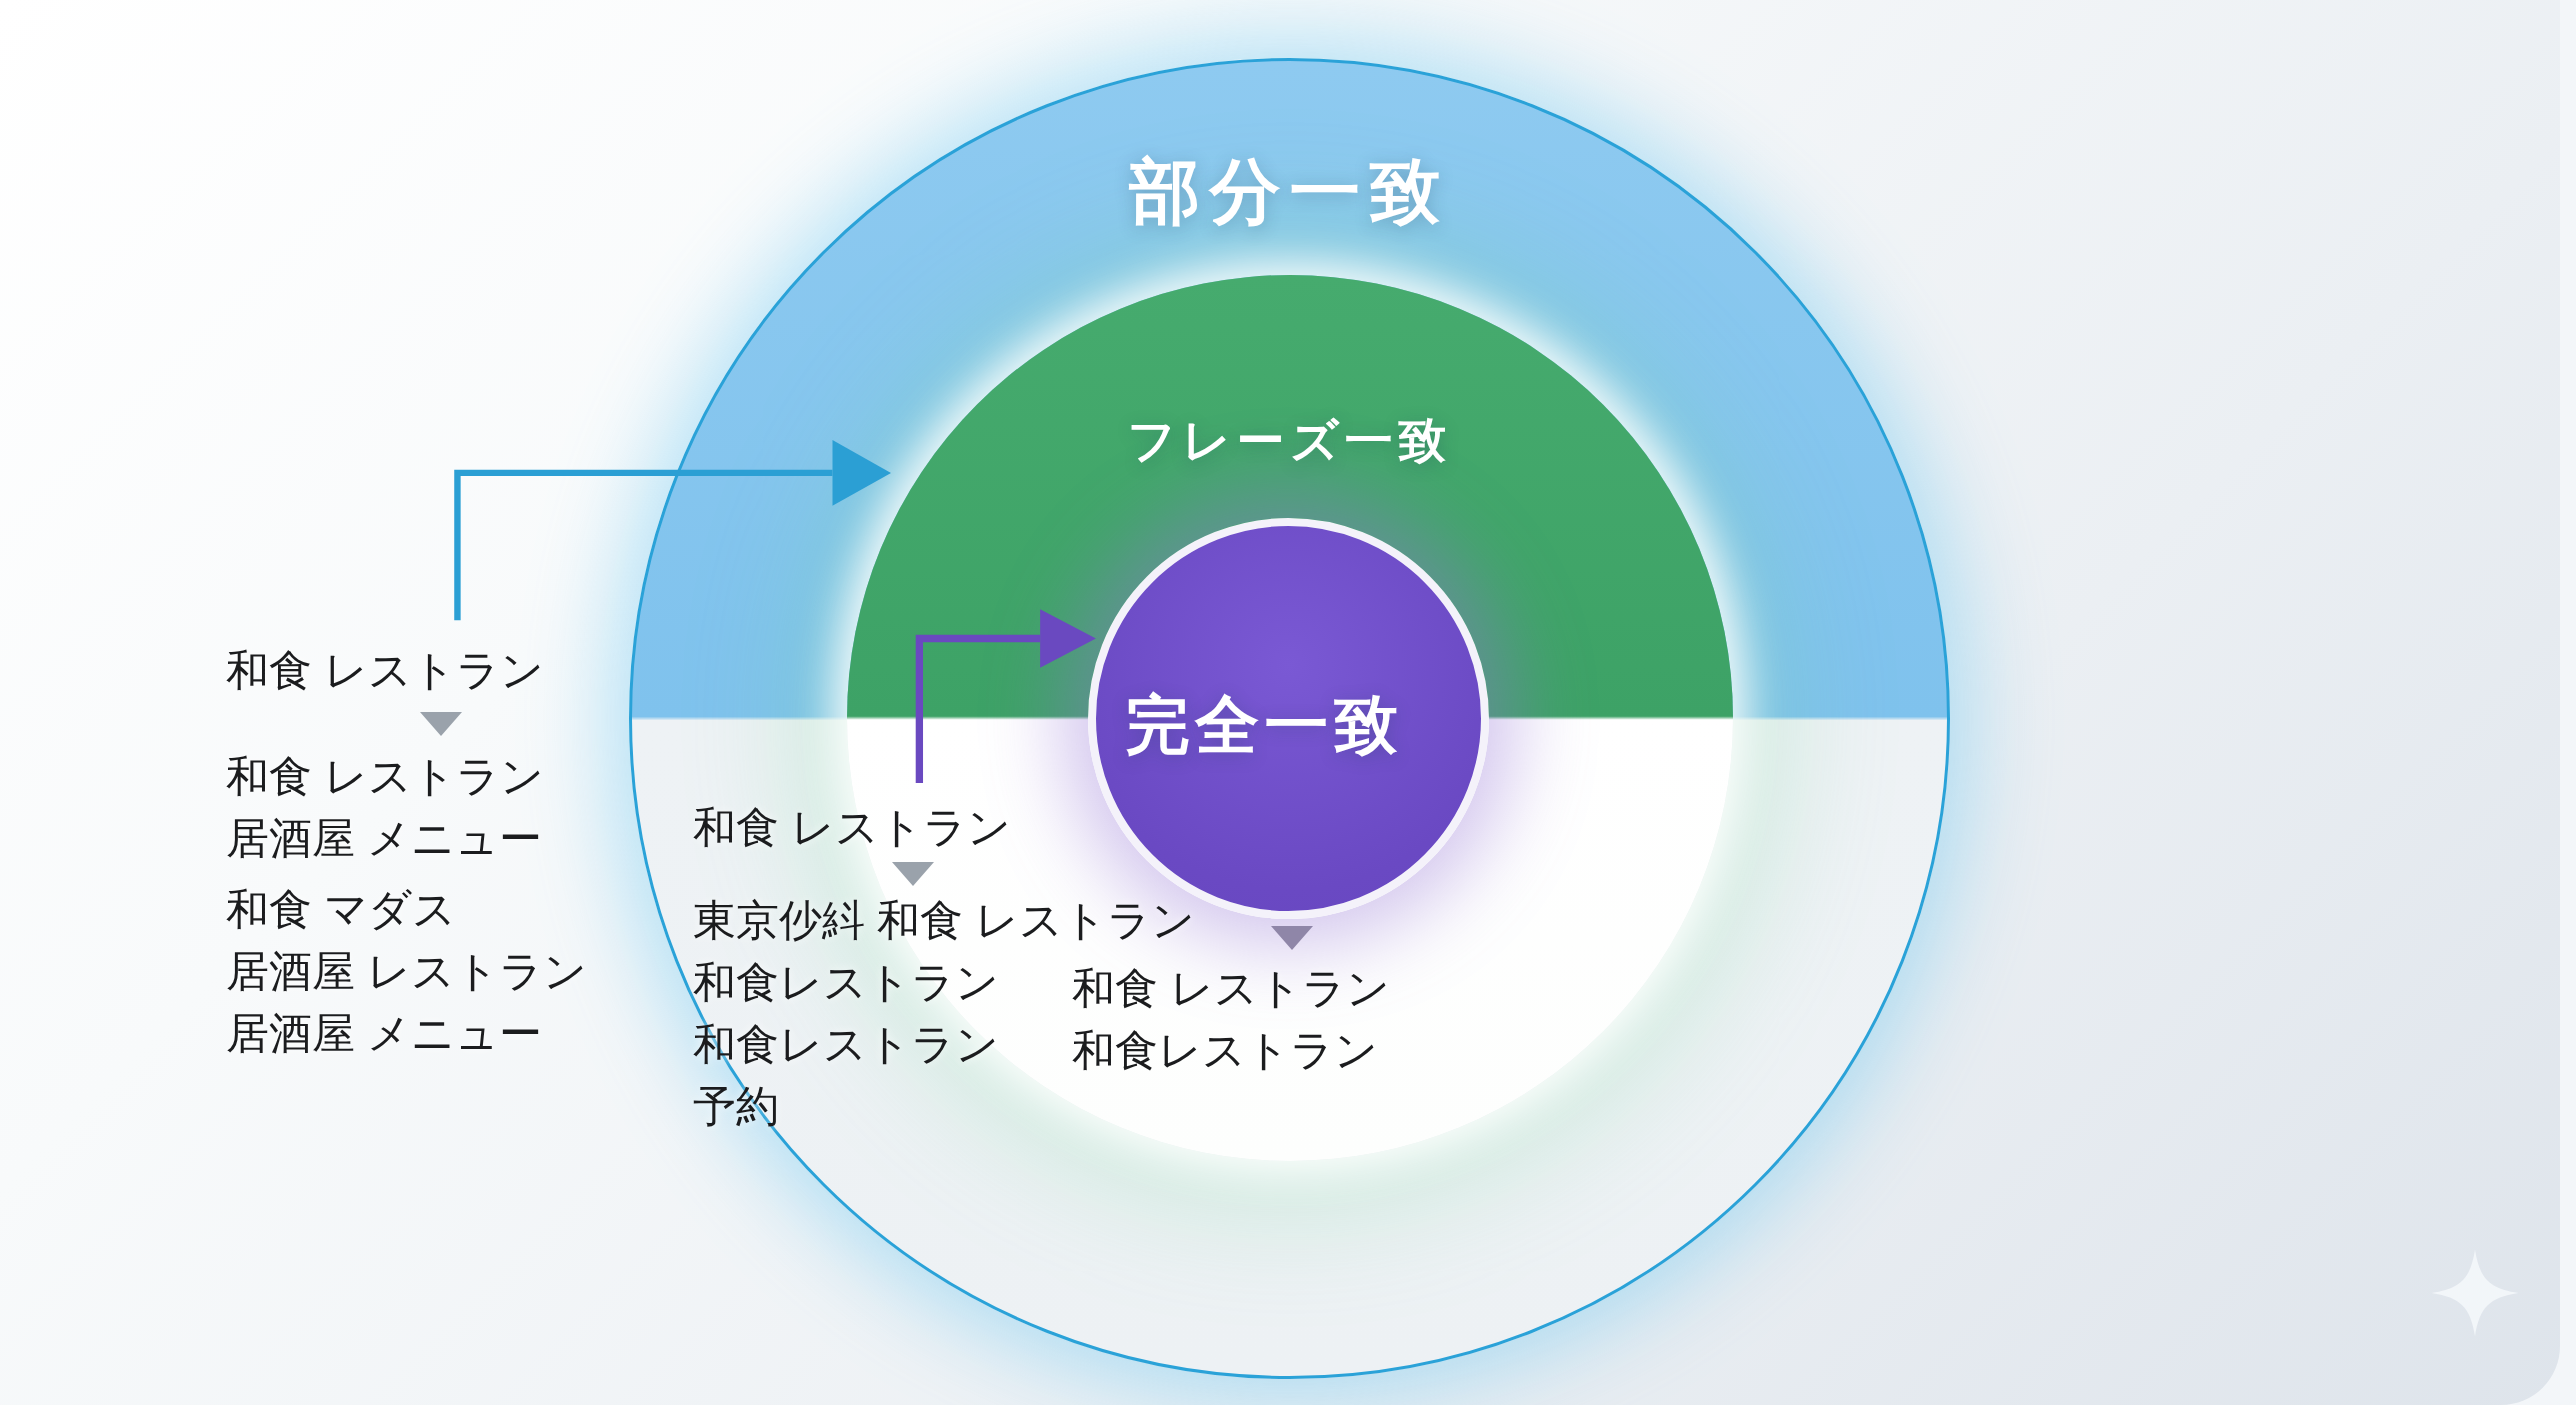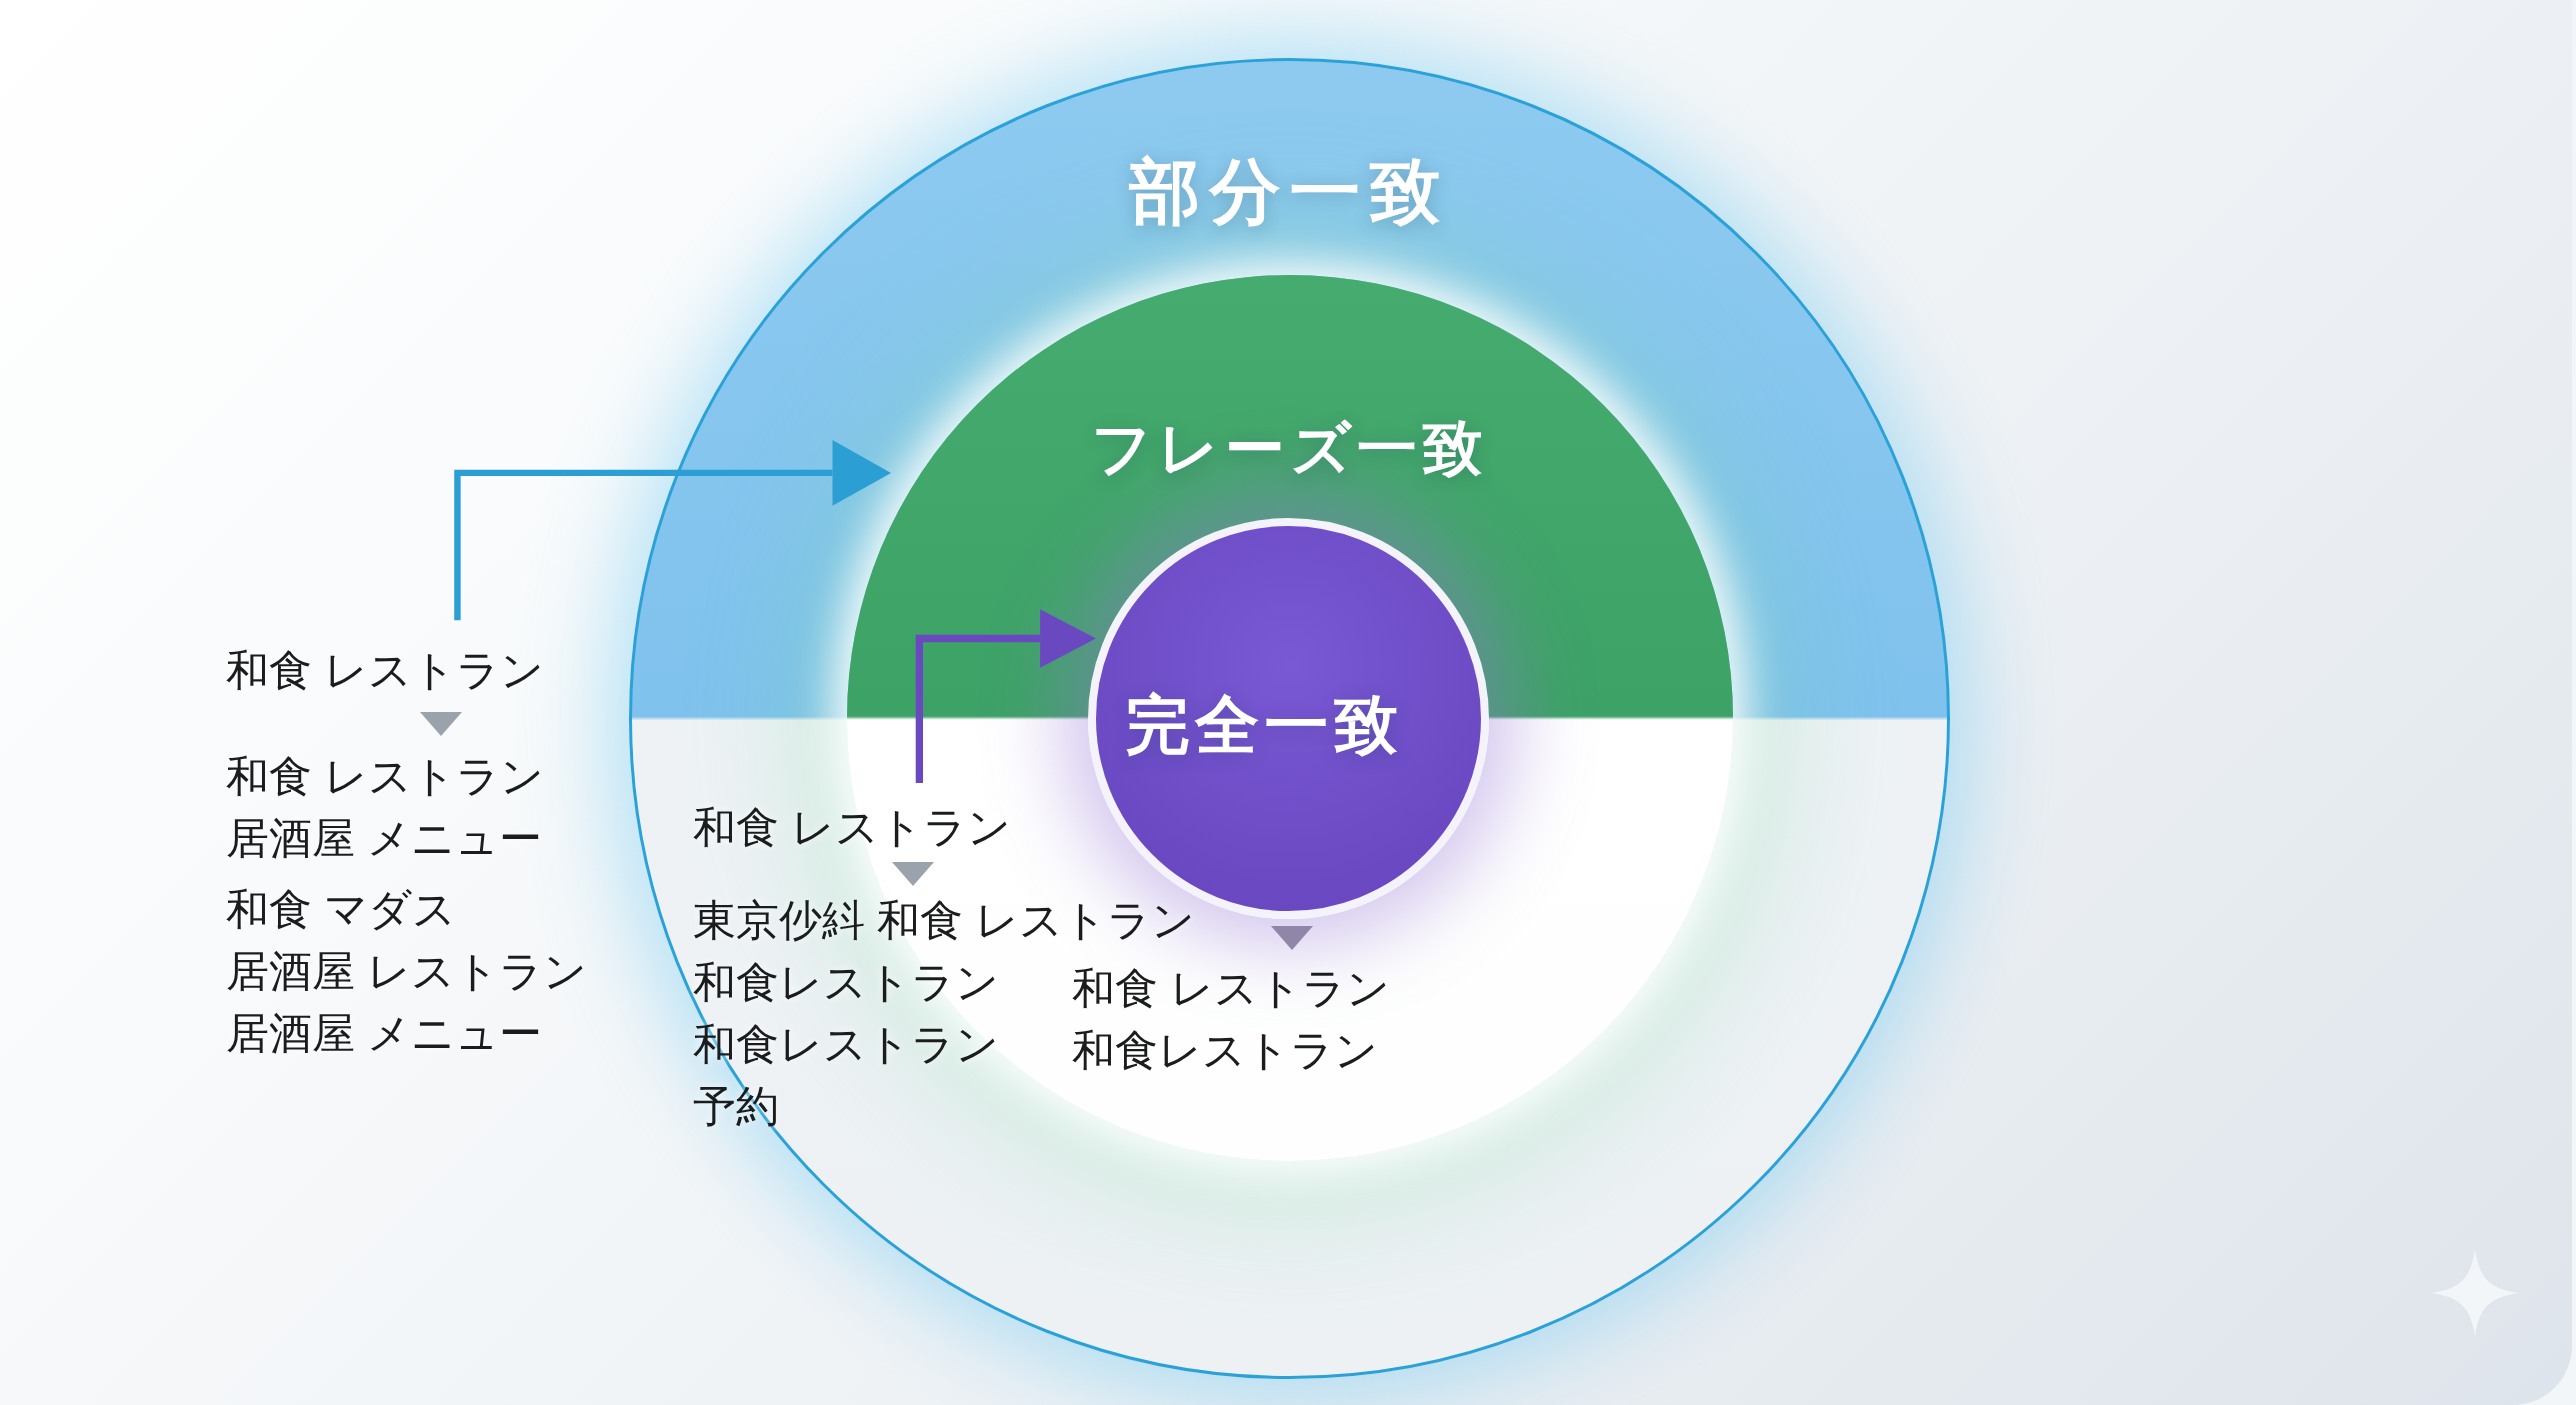--- a/index.html
+++ b/index.html
@@ -1,21 +1,20 @@
 <!DOCTYPE html>
 <html style="font-size:14.6px"><head>
 <meta charset="utf-8">
 <style>
   html,body{margin:0;padding:0;background:#f3f6f9;}
   #canvas{
     position:relative;width:2560px;height:1405px;overflow:hidden;
     font-family:"Liberation Sans","DejaVu Sans",sans-serif;
     background:linear-gradient(135deg,#ffffff 0%,#f8fafb 30%,#ebeff3 68%,#dee4eb 100%);
     border-radius:0 0 59px 0;
-    padding-left:12px;
   }
   .circle{position:absolute;border-radius:50%;box-sizing:border-box;}
   .outer-circle{
     left:629px;top:58px;width:1321px;height:1321px;
     background:linear-gradient(to bottom,#8ecaf0 0%,#7fc2ed 49.85%,#eef2f5 50.15%,#edf1f4 100%);
     border:3.7px solid #2aa2d8;
     box-shadow:0 0 87px 18.3px rgba(95,195,240,.45);
   }
   .middle-circle{
     left:847px;top:275px;width:886px;height:886px;
@@ -26,21 +25,21 @@
     left:1088px;top:518px;width:401px;height:401px;
     background:radial-gradient(circle at 50% 36%,#7a59d4 0%,#6a49c3 72%,#6647bf 100%);
     border:8.2px solid #f4f2fa;
     box-shadow:0 0 78px 27.4px rgba(150,120,215,.42);
   }
   .ring-label{
     position:absolute;color:#ffffff;font-weight:bold;text-align:center;
     text-shadow:0 2.7px 16.5px rgba(30,60,90,.28);white-space:nowrap;
   }
   .label-broad {left:629px;width:1321px;top:145px;font-size:71px;letter-spacing:9.1px;}
-  .label-phrase{left:629px;width:1321px;top:409px;font-size:60px;letter-spacing:5.5px;text-align:center;}
+  .label-phrase{left:629px;width:1321px;top:409px;font-size:48px;letter-spacing:5.5px;text-align:center;}
   .label-exact {left:1064px;width:401px;top:682px;font-size:64px;letter-spacing:5.5px;}
   .kw-list{position:absolute;color:#1b1c1e;font-size:43px;font-weight:500;}
   .kw-list .q,.kw-list .m{line-height:62px;white-space:nowrap;text-shadow:0 0 9.1px rgba(255,255,255,.9);}
   .left-list{left:226px;top:639px;width:430px;}
   .mid-list{left:693px;top:796px;width:439px;}
   .bottom-list{left:1072px;top:926px;width:439px;}
   .tri{width:0;height:0;border-left:21px solid transparent;border-right:21px solid transparent;
        border-top:24px solid #9aa2ab;margin:11px auto 9.1px;}
   .mid-list .tri{margin:3.7px auto 3.7px;}
   .bottom-list .tri{margin:0 auto 7.3px;border-top-color:#8f86a8;}

